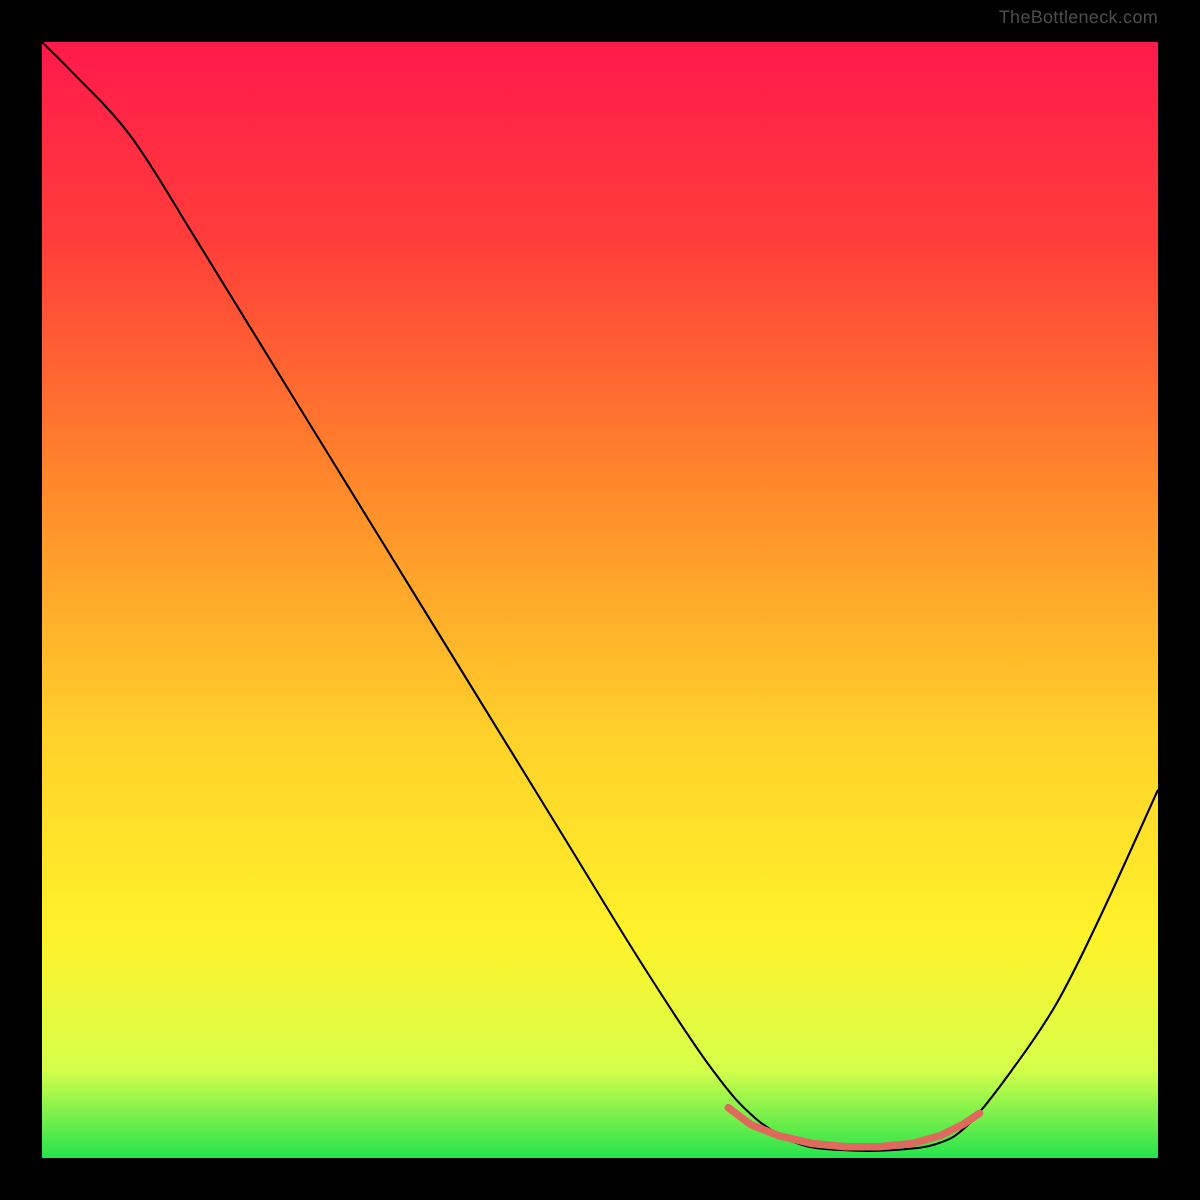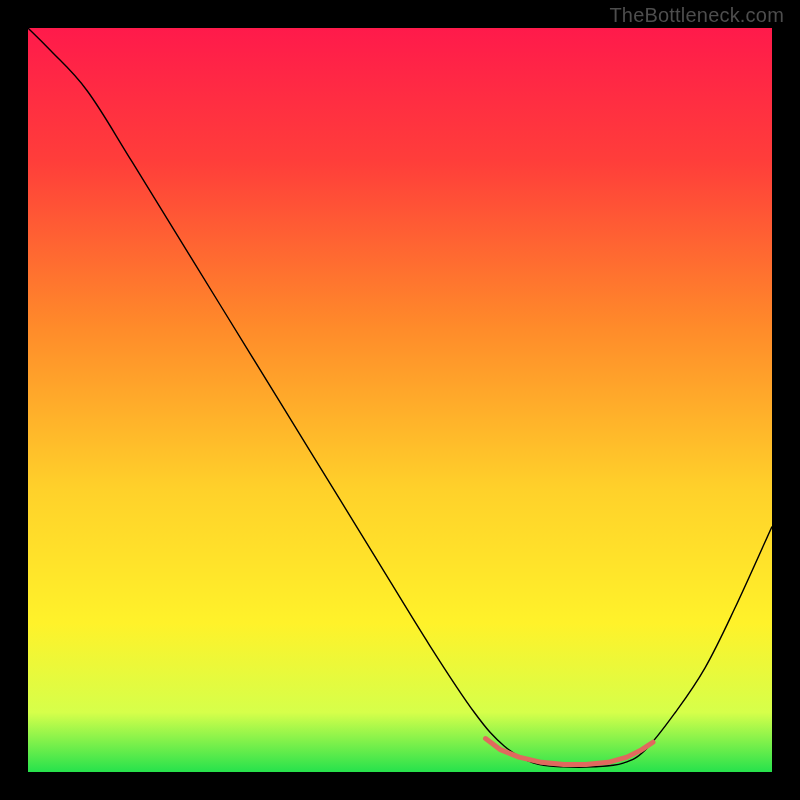--- a/index.html
+++ b/index.html
@@ -13,23 +13,23 @@
   }
   .outer {
     width: 800px;
     height: 800px;
     position: relative;
     background: #000000;
   }
   .watermark {
     position: absolute;
     top: 4px;
-    right: 16px;
+    right: 28px;
     color: #4d4d4d;
-    font-size: 20px;
+    font-size: 12px;
     font-weight: 500;
     letter-spacing: 0.2px;
     z-index: 5;
   }
   .plot {
     position: absolute;
     top: 28px;
     left: 28px;
     width: 744px;
     height: 744px;

